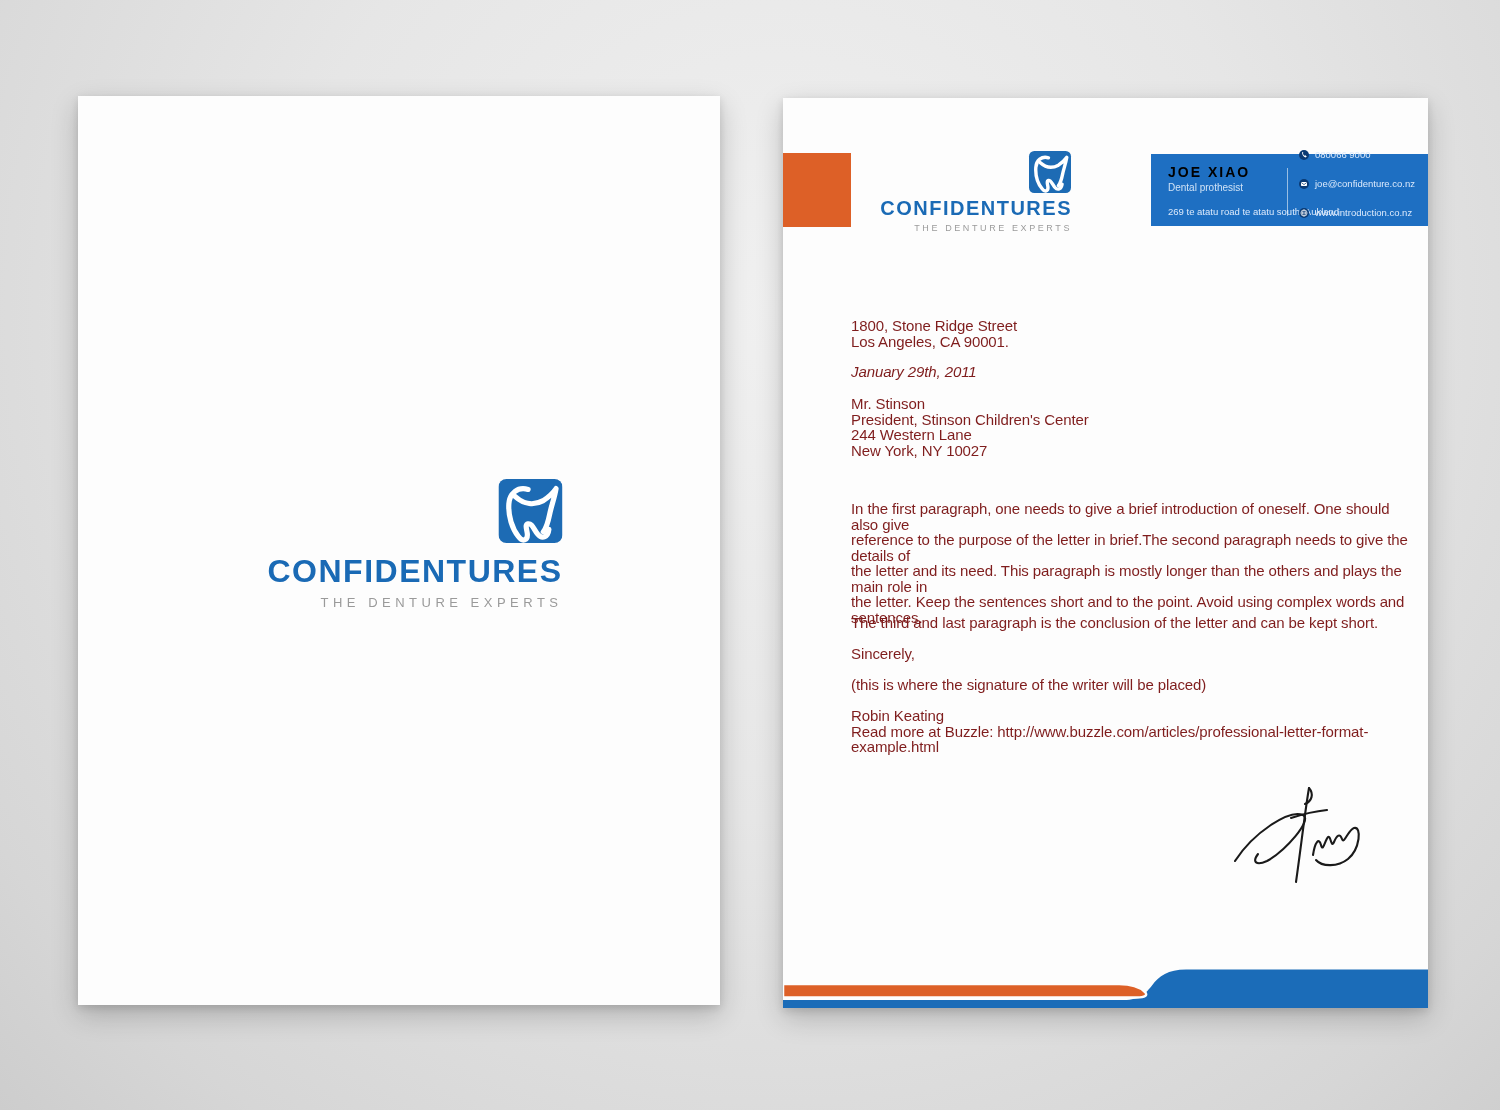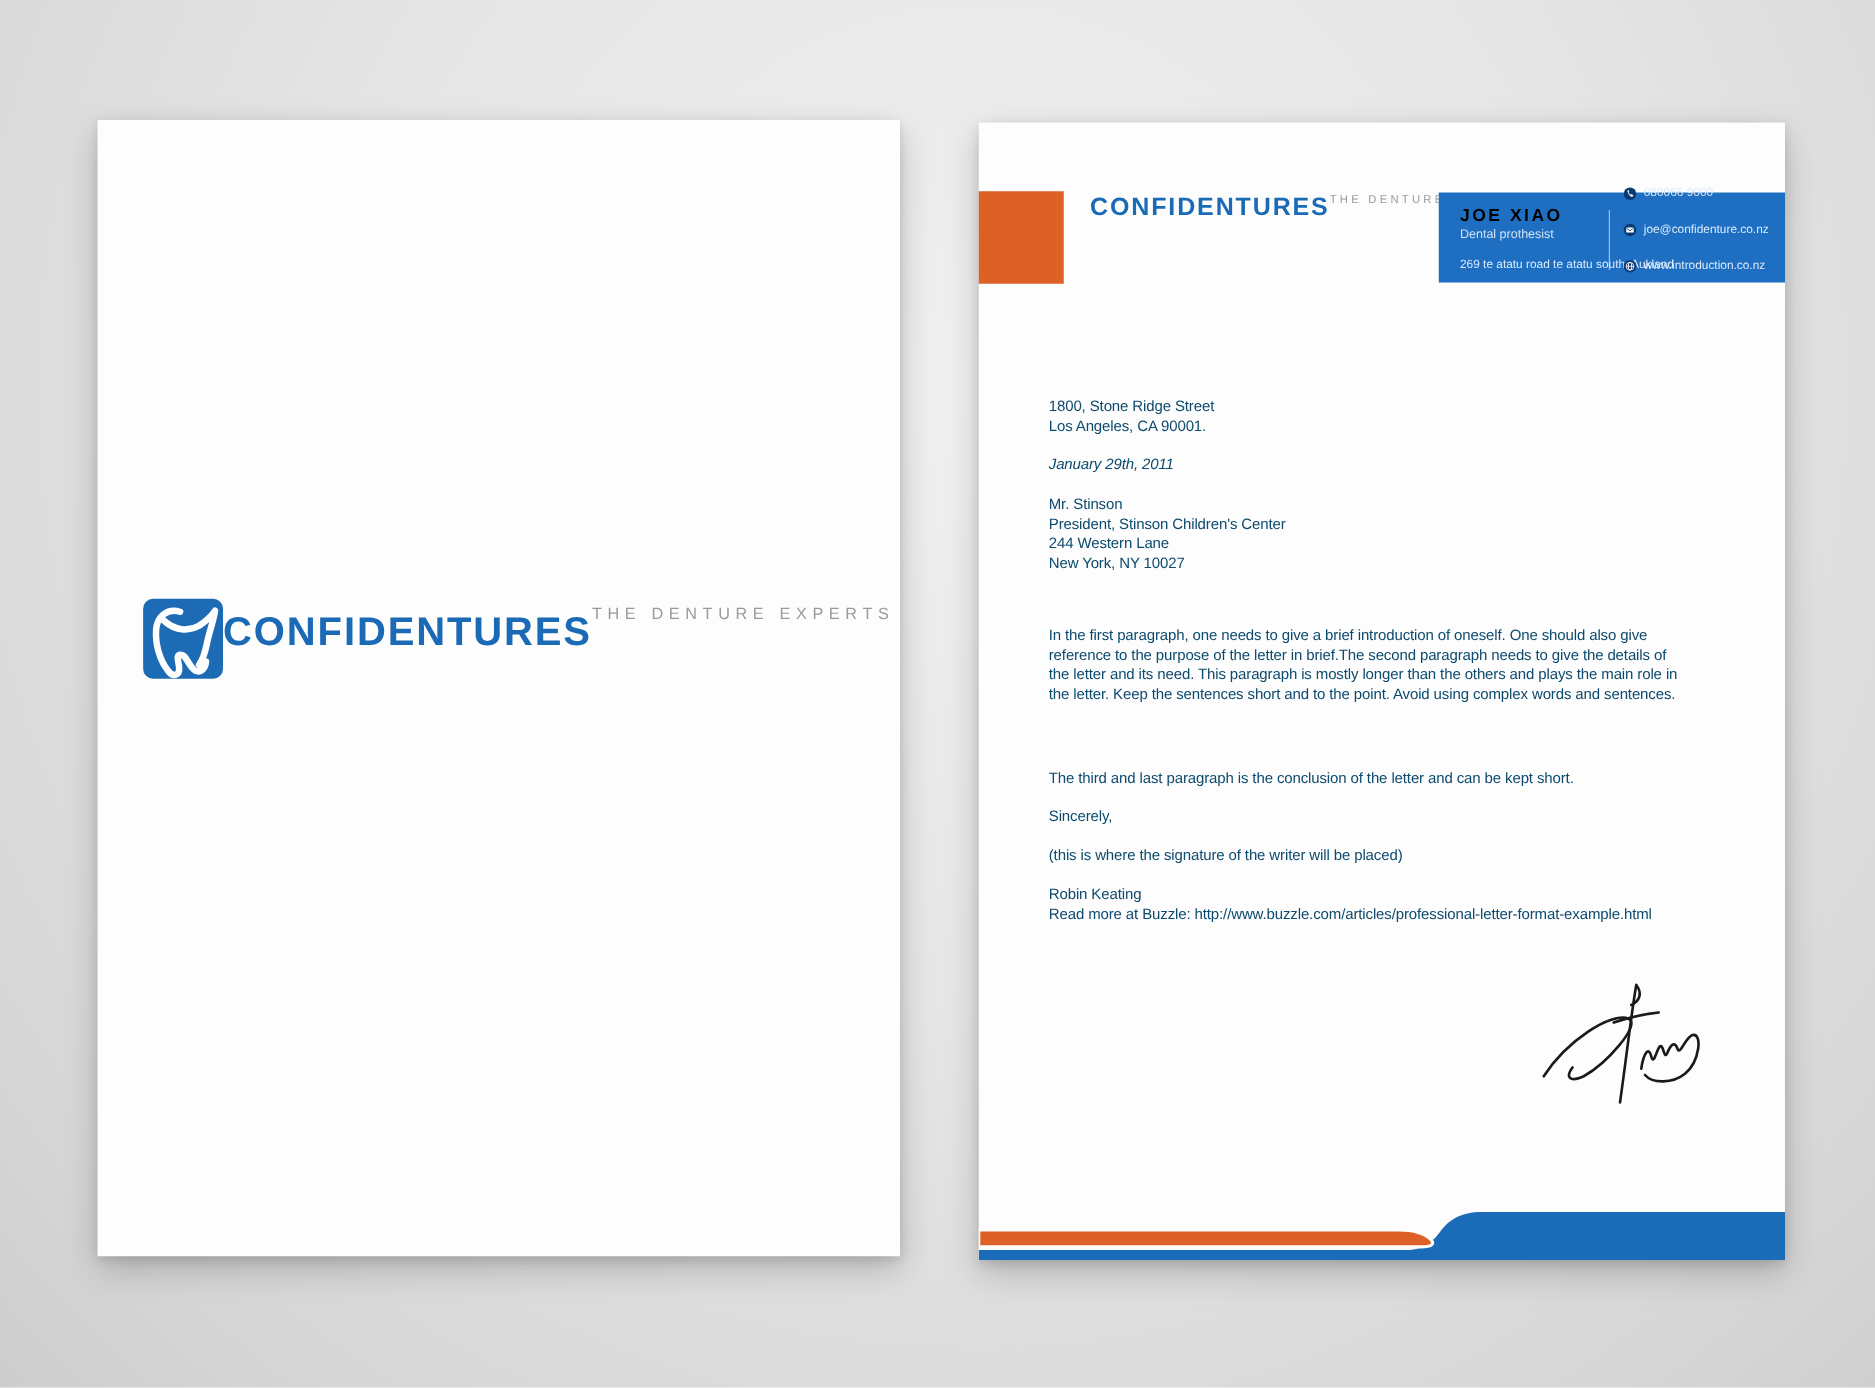--- a/index.html
+++ b/index.html
@@ -12,21 +12,21 @@
 
   
   .page{
     position:absolute;background:#fdfdfd;
     box-shadow:0 10px 26px rgba(0,0,0,.20), 0 3px 8px rgba(0,0,0,.12);
   }
   .page-left{left:78px;top:96px;width:642px;height:909px;}
   .page-right{left:783px;top:98px;width:645px;height:910px;}
 
   
-  .brand{position:absolute;display:flex;align-items:flex-start;}
+  .brand{position:absolute;display:flex;flex-direction:column;align-items:flex-end;}
   .brand-large{left:50%;top:382px;transform:translateX(-50%);margin-left:16px;}
   .brand-large .brand-icon{width:64px;height:66px;}
   .brand-large .brand-word{font-size:32px;font-weight:bold;letter-spacing:1.5px;color:#1a6ab5;margin-top:9px;white-space:nowrap;}
   .brand-large .brand-tag{font-size:13px;letter-spacing:4.5px;color:#9a9a9a;margin-top:5px;white-space:nowrap;}
   .brand-small{left:89px;top:53px;width:200px;}
   .brand-small .brand-icon{width:44px;height:42px;}
   .brand-small .brand-word{font-size:20px;font-weight:bold;letter-spacing:1.5px;color:#1a6ab5;margin-top:4px;white-space:nowrap;}
   .brand-small .brand-tag{font-size:9px;letter-spacing:2.6px;color:#9b9b9b;margin-top:3px;white-space:nowrap;}
   .brand-icon svg{width:100%;height:100%;display:block;}
 
@@ -45,22 +45,22 @@
   .cc-addr{color:#dceafc;font-size:9.5px;margin-top:auto;line-height:13px;white-space:nowrap;}
   .cc-divider{width:1px;background:rgba(255,255,255,.55);margin:4px 0 2px 9px;}
   .cc-right{display:flex;flex-direction:column;justify-content:flex-end;padding-left:11px;gap:18px;}
   .cc-row{display:flex;align-items:center;gap:6px;}
   .cc-ico{width:10px;height:10px;border-radius:50%;background:#0a3a74;flex:0 0 auto;display:flex;align-items:center;justify-content:center;}
   .cc-ico svg{width:10px;height:10px;display:block;}
   .cc-txt{color:#dceafc;font-size:9.5px;white-space:nowrap;}
 
   
   .letter-block{
-    position:absolute;left:56px;color:#0c4a6e;
-    font-size:12px;line-height:15.5px;letter-spacing:-0.1px;
+    position:absolute;left:68px;color:#7f1d1d;
+    font-size:15px;line-height:15.5px;letter-spacing:-0.1px;
     white-space:pre-line;width:560px;
   }
   .lb-a{top:220px;}
   .lb-date{top:266px;font-style:italic;}
   .lb-recipient{top:298px;}
   .lb-salutation{top:375px;}
   .lb-body1{top:403px;}
   .lb-b{top:517px;}
 
   

